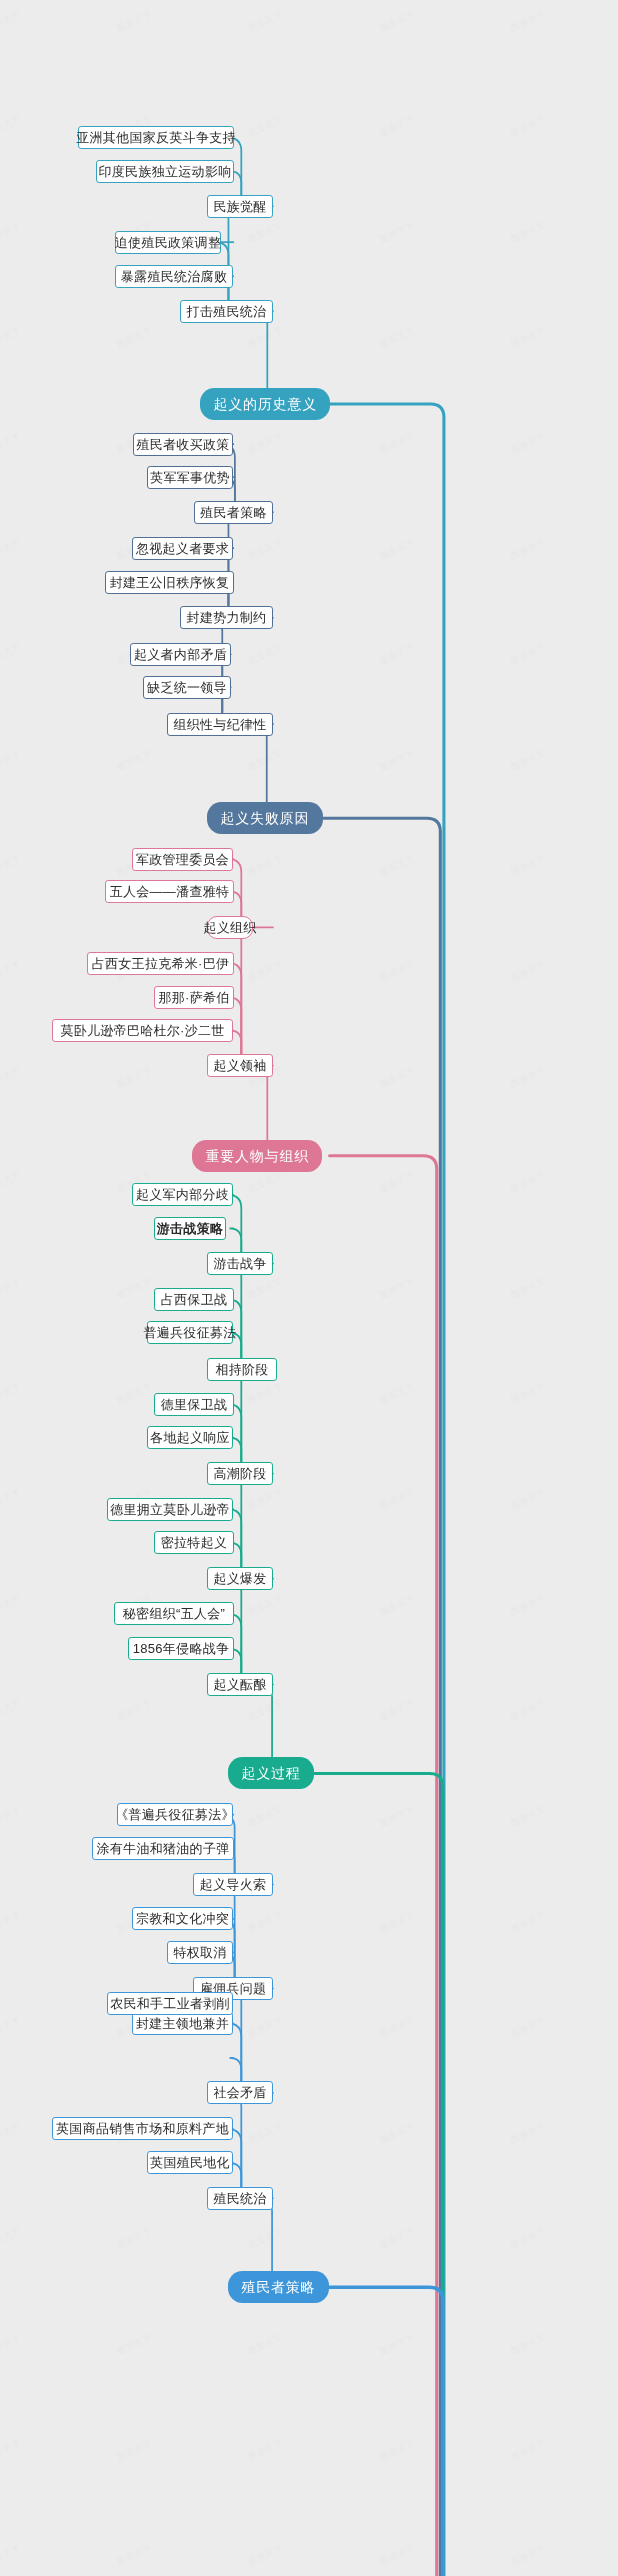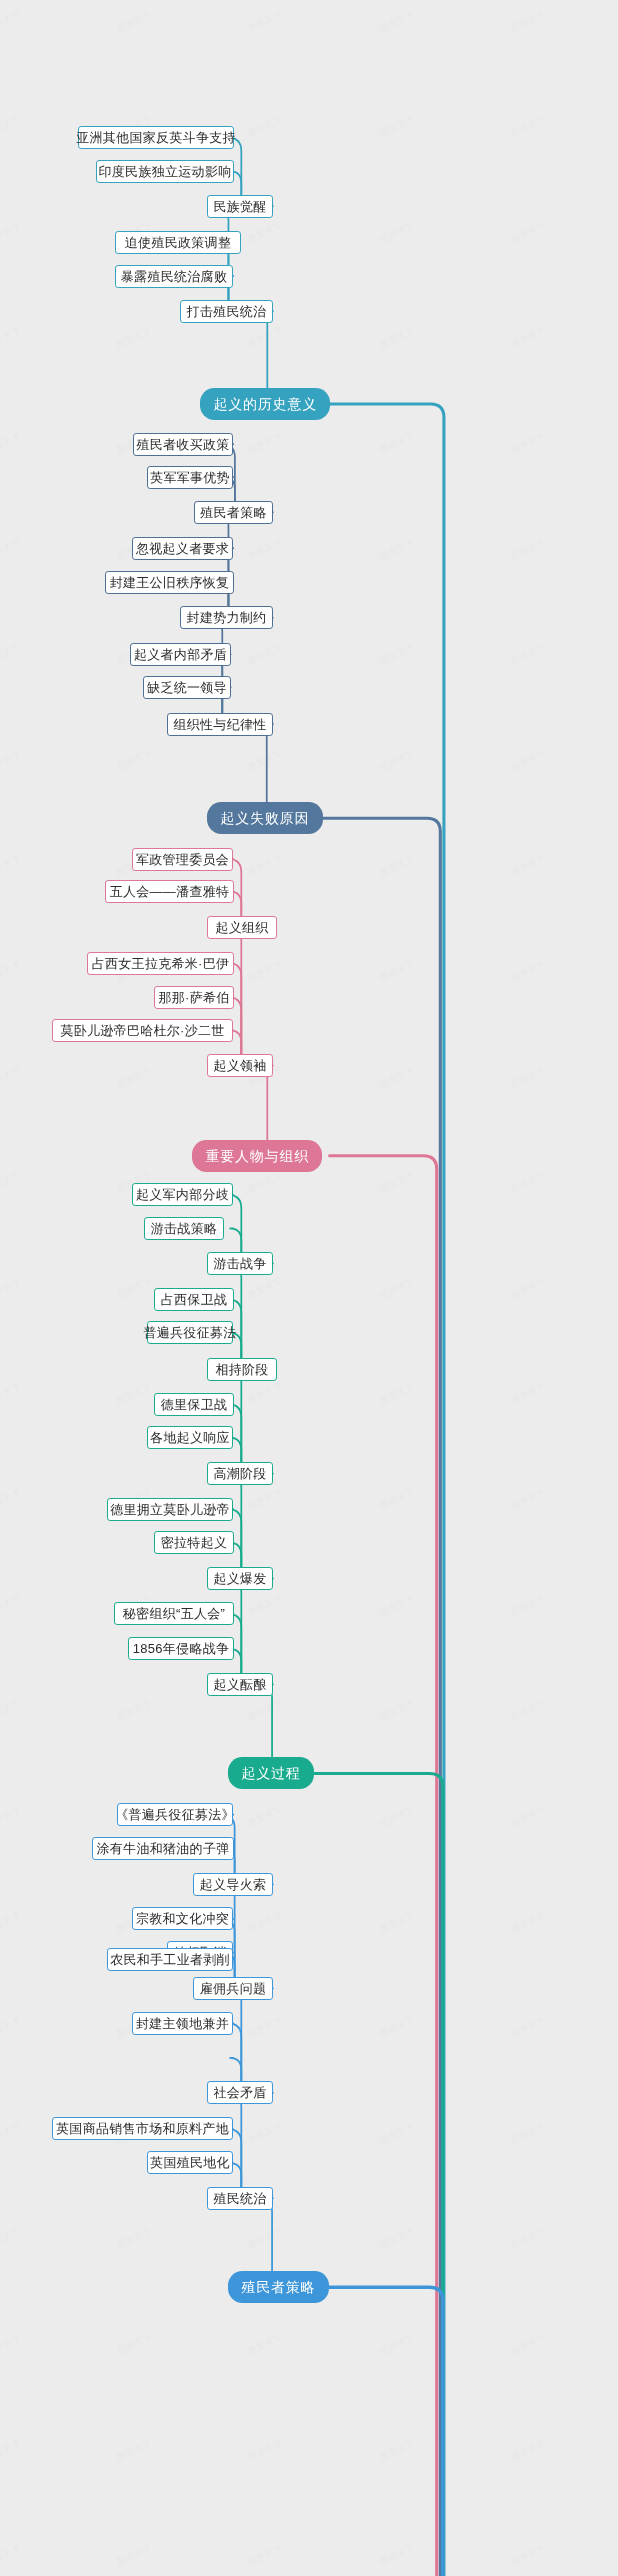--- a/index.html
+++ b/index.html
@@ -270,44 +270,44 @@
       <path d="M 625 1588 H 829 Q 855 1588 855 1614 V 5045" fill="none" stroke="#54779d" stroke-width="6" stroke-linecap="round"></path>
       <path d="M 640 2243 H 822 Q 848 2243 848 2269 V 5045" fill="none" stroke="#dd7795" stroke-width="6" stroke-linecap="round"></path>
       <path d="M 608 3442 H 834 Q 860 3442 860 3468 V 5045" fill="none" stroke="#19ab8d" stroke-width="6" stroke-linecap="round"></path>
       <path d="M 608 4439 H 834 Q 860 4439 860 4465 V 5045" fill="none" stroke="#3d96d9" stroke-width="7" stroke-linecap="round"></path>
     </svg>
 
   <div id="nodes">
       <div class="node c-teal" style="width: 156px; top: 126px; left: 78px;">亚洲其他国家反英斗争支持</div>
       <div class="node c-teal" style="width: 138px; top: 160px; left: 96px;">印度民族独立运动影响</div>
       <div class="node c-teal" style="width: 66px; top: 195px; left: 207px;">民族觉醒</div>
-      <div class="node c-teal" style="width: 126px; top: 231px; left: 115px;">迫使殖民政策调整</div>
+      <div class="node c-teal" style="width: 106px; top: 231px; left: 115px;">迫使殖民政策调整</div>
       <div class="node c-teal" style="width: 118px; top: 265px; left: 115px;">暴露殖民统治腐败</div>
       <div class="node c-teal" style="width: 93px; top: 300px; left: 180px;">打击殖民统治</div>
       <div class="branch b-teal" style="top: 388px; left: 200px;">起义的历史意义</div>
       <div class="node c-slate" style="width: 100px; top: 433px; left: 133px;">殖民者收买政策</div>
       <div class="node c-slate" style="width: 86px; top: 466px; left: 147px;">英军军事优势</div>
       <div class="node c-slate" style="width: 79px; top: 501px; left: 194px;">殖民者策略</div>
       <div class="node c-slate" style="width: 101px; top: 537px; left: 132px;">忽视起义者要求</div>
       <div class="node c-slate" style="width: 129px; top: 571px; left: 105px;">封建王公旧秩序恢复</div>
       <div class="node c-slate" style="width: 93px; top: 606px; left: 180px;">封建势力制约</div>
       <div class="node c-slate" style="width: 101px; top: 643px; left: 130px;">起义者内部矛盾</div>
       <div class="node c-slate" style="width: 88px; top: 676px; left: 143px; text-align: right;">缺乏统一领导</div>
       <div class="node c-slate" style="width: 106px; top: 713px; left: 167px;">组织性与纪律性</div>
       <div class="branch b-slate" style="top: 802px; left: 207px;">起义失败原因</div>
       <div class="node c-pink" style="width: 101px; top: 848px; left: 132px;">军政管理委员会</div>
       <div class="node c-pink" style="width: 129px; top: 880px; left: 105px;">五人会——潘查雅特</div>
-      <div class="node c-pink" style="width: 70px; top: 916px; left: 207px;">起义组织</div>
+      <div class="node c-pink" style="width: 46px; top: 916px; left: 207px; border-radius: 10px;">起义组织</div>
       <div class="node c-pink" style="width: 147px; top: 952px; left: 87px;">占西女王拉克希米·巴伊</div>
       <div class="node c-pink" style="width: 80px; top: 986px; left: 154px;">那那·萨希伯</div>
       <div class="node c-pink" style="width: 181px; top: 1019px; left: 52px;">莫卧儿逊帝巴哈杜尔·沙二世</div>
       <div class="node c-pink" style="width: 66px; top: 1054px; left: 207px;">起义领袖</div>
       <div class="branch b-pink" style="top: 1140px; left: 192px;">重要人物与组织</div>
       <div class="node c-green" style="width: 101px; top: 1183px; left: 132px;">起义军内部分歧</div>
-      <div class="node c-green" style="width: 80px; top: 1217px; left: 144px;">游击战策略</div>
+      <div class="node c-green" style="width: 72px; top: 1217px; left: 154px; font-weight: bold;">游击战策略</div>
       <div class="node c-green" style="width: 66px; top: 1252px; left: 207px;">游击战争</div>
       <div class="node c-green" style="width: 80px; top: 1288px; left: 154px; text-align: right;">占西保卫战</div>
       <div class="node c-green" style="width: 86px; top: 1321px; left: 147px;">普遍兵役征募法</div>
       <div class="node c-green" style="width: 70px; top: 1358px; left: 207px;">相持阶段</div>
       <div class="node c-green" style="width: 80px; top: 1393px; left: 154px;">德里保卫战</div>
       <div class="node c-green" style="width: 86px; top: 1426px; left: 147px;">各地起义响应</div>
       <div class="node c-green" style="width: 66px; top: 1462px; left: 207px;">高潮阶段</div>
       <div class="node c-green" style="width: 126px; top: 1498px; left: 107px;">德里拥立莫卧儿逊帝</div>
       <div class="node c-green" style="width: 80px; top: 1531px; left: 154px;">密拉特起义</div>
       <div class="node c-green" style="width: 66px; top: 1567px; left: 207px;">起义爆发</div>
@@ -315,21 +315,21 @@
       <div class="node c-green" style="width: 106px; top: 1637px; left: 128px;">1856年侵略战争</div>
       <div class="node c-green" style="width: 66px; top: 1673px; left: 207px;">起义酝酿</div>
       <div class="branch b-green" style="top: 1757px; left: 228px;">起义过程</div>
       <div class="node c-blue" style="width: 116px; top: 1803px; left: 117px;">《普遍兵役征募法》</div>
       <div class="node c-blue" style="width: 142px; top: 1837px; left: 92px;">涂有牛油和猪油的子弹</div>
       <div class="node c-blue" style="width: 80px; top: 1873px; left: 193px;">起义导火索</div>
       <div class="node c-blue" style="width: 101px; top: 1907px; left: 132px;">宗教和文化冲突</div>
       <div class="node c-blue" style="width: 66px; top: 1941px; left: 167px;">特权取消</div>
       <div class="node c-blue" style="width: 80px; top: 1977px; left: 193px;">雇佣兵问题</div>
       <div class="node c-blue" style="width: 101px; top: 2012px; left: 132px;">封建主领地兼并</div>
-      <div class="node c-blue" style="width: 126px; top: 1948px; left: 107px;">农民和手工业者剥削</div>
+      <div class="node c-blue" style="width: 126px; top: 1992px; left: 107px;">农民和手工业者剥削</div>
       <div class="node c-blue" style="width: 66px; top: 2081px; left: 207px;">社会矛盾</div>
       <div class="node c-blue" style="width: 181px; top: 2117px; left: 52px;">英国商品销售市场和原料产地</div>
       <div class="node c-blue" style="width: 86px; top: 2151px; left: 147px;">英国殖民地化</div>
       <div class="node c-blue" style="width: 66px; top: 2187px; left: 207px;">殖民统治</div>
       <div class="branch b-blue" style="top: 2271px; left: 228px;">殖民者策略</div>
     </div>
 
 </div>
 
 

